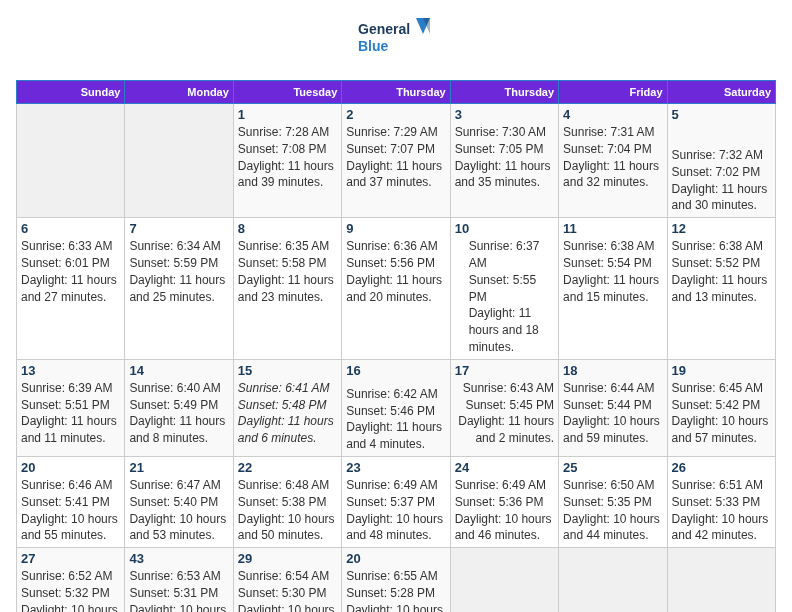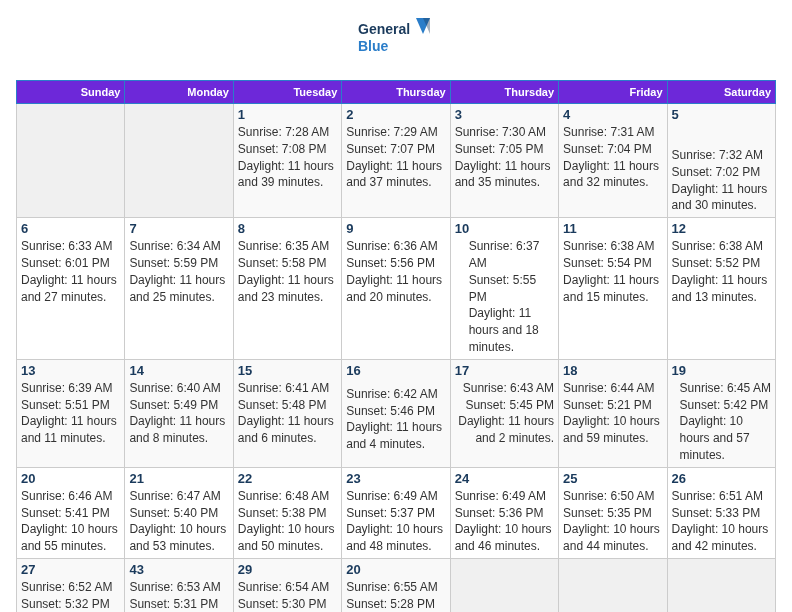--- a/index.html
+++ b/index.html
@@ -193,45 +193,45 @@
 Daylight: 11 hours and 11 minutes.</div>
         </td>
         <td>
           <span class="day-num">14</span>
           <div class="day-info" style="white-space: pre-line;">Sunrise: 6:40 AM
 Sunset: 5:49 PM
 Daylight: 11 hours and 8 minutes.</div>
         </td>
         <td>
           <span class="day-num">15</span>
-          <div class="day-info" style="white-space: pre-line;">Sunrise: 6:41 AM
+          <div class="day-info" style="white-space: pre-line; font-style: italic;">Sunrise: 6:41 AM
 Sunset: 5:48 PM
 Daylight: 11 hours and 6 minutes.</div>
         </td>
         <td>
           <span class="day-num">16</span>
           <div class="day-info" style="white-space: pre-line; margin-top: 8px;">Sunrise: 6:42 AM
 Sunset: 5:46 PM
 Daylight: 11 hours and 4 minutes.</div>
         </td>
         <td>
           <span class="day-num">17</span>
           <div class="day-info" style="white-space: pre-line; text-align: right;">Sunrise: 6:43 AM
 Sunset: 5:45 PM
 Daylight: 11 hours and 2 minutes.</div>
         </td>
         <td>
           <span class="day-num">18</span>
           <div class="day-info" style="white-space: pre-line;">Sunrise: 6:44 AM
-Sunset: 5:21 PM
+Sunset: 5:44 PM
 Daylight: 10 hours and 59 minutes.</div>
         </td>
         <td>
           <span class="day-num">19</span>
-          <div class="day-info" style="white-space: pre-line; margin-left: 8px;">Sunrise: 6:45 AM
+          <div class="day-info" style="white-space: pre-line;">Sunrise: 6:45 AM
 Sunset: 5:42 PM
 Daylight: 10 hours and 57 minutes.</div>
         </td>
       </tr>
       <tr>
         <td>
           <span class="day-num">20</span>
           <div class="day-info" style="white-space: pre-line;">Sunrise: 6:46 AM
 Sunset: 5:41 PM
 Daylight: 10 hours and 55 minutes.</div>

